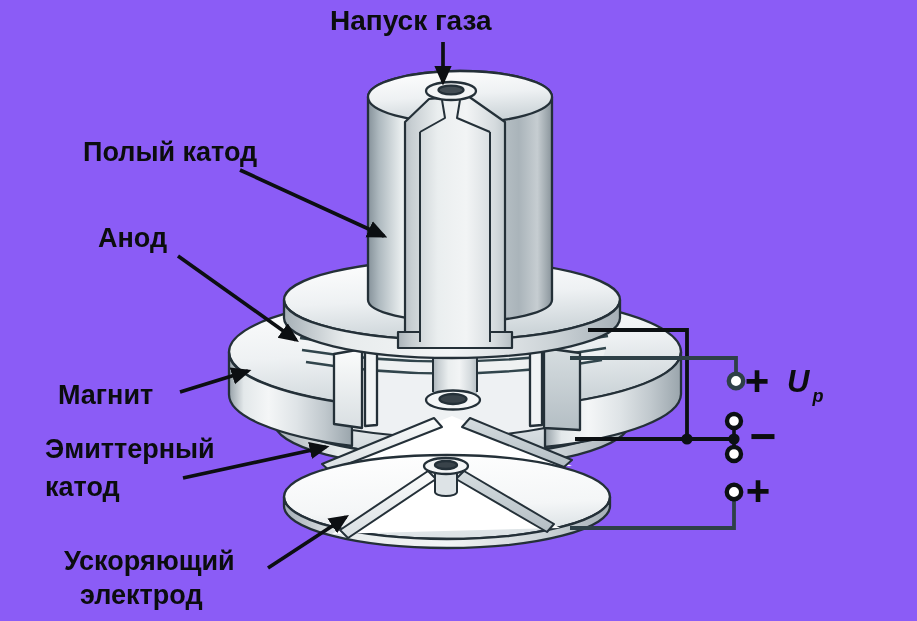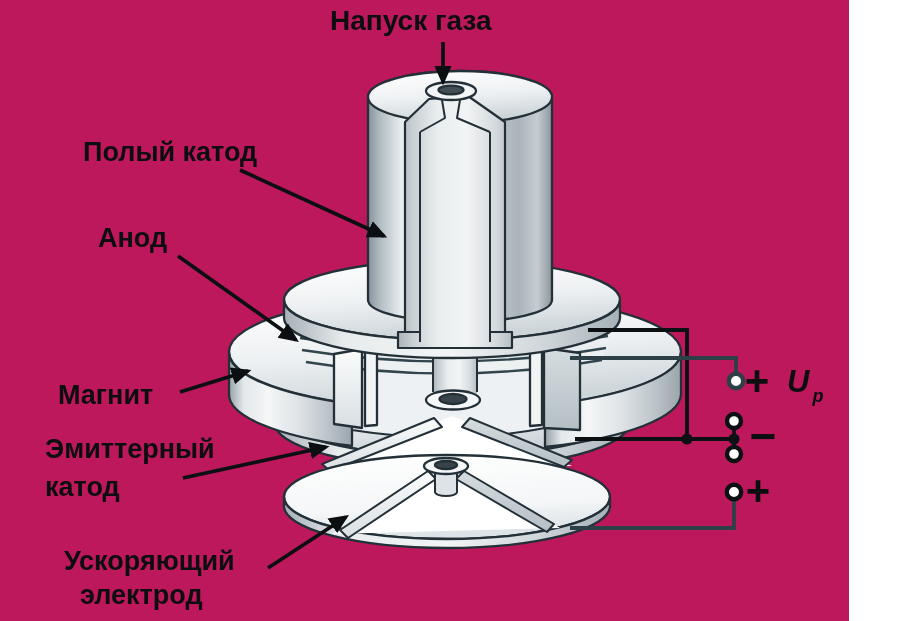--- a/index.html
+++ b/index.html
@@ -1,16 +1,16 @@
 <!DOCTYPE html>
 <html><head>
 <meta charset="utf-8">
 <style>
   html,body{margin:0;padding:0;background:#ffffff;}
-  .stage{position:relative;width:849px;height:621px;background:#be185d;overflow:hidden;
+  .stage{position:relative;width:917px;height:621px;background:#8b5cf6;overflow:hidden;
          font-family:"Liberation Sans","DejaVu Sans",sans-serif;}
   svg{display:block}
   text{fill:#0b0d0e;font-weight:bold;}
   .lbl{font-size:27px;}
   .lbl-big{font-size:28px;}
   .sign{font-size:42px;}
   .minus{font-size:46px;}
   .usym{font-size:31px;font-style:italic;}
   .usub{font-size:18px;font-style:italic;}
 </style>

